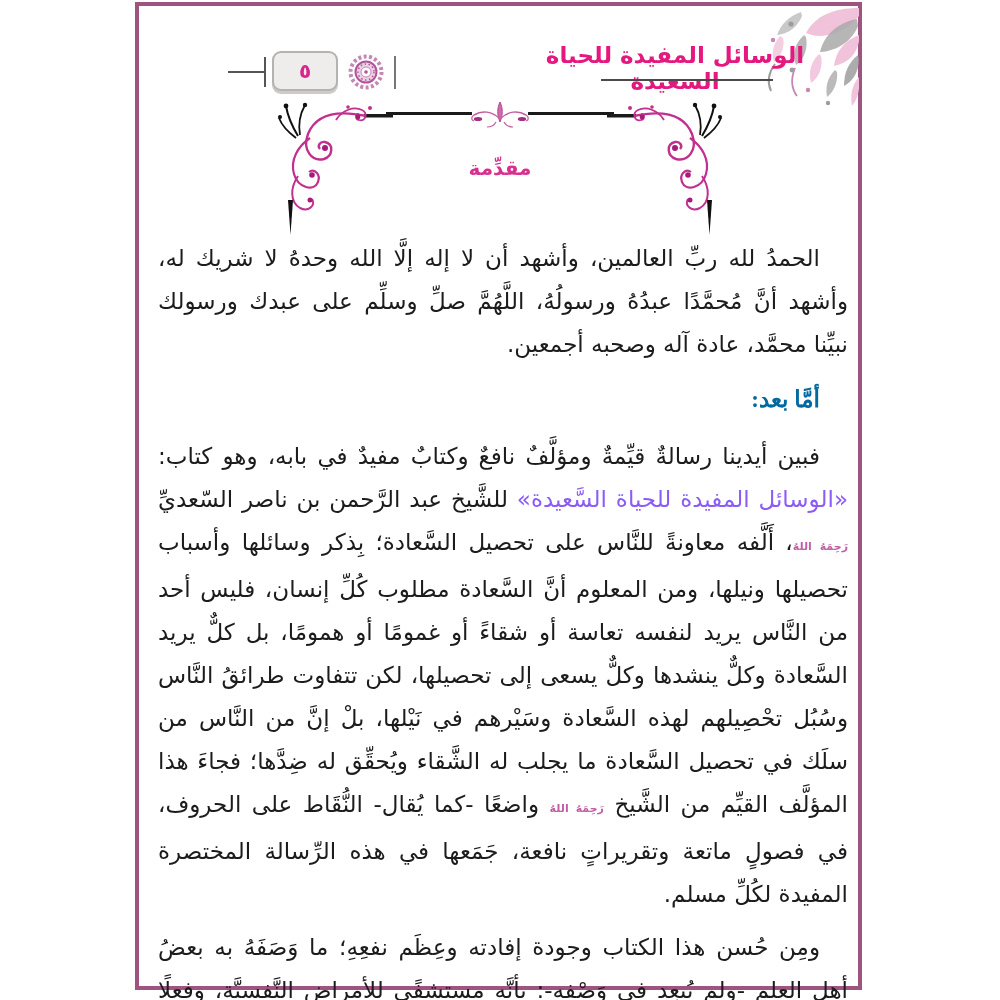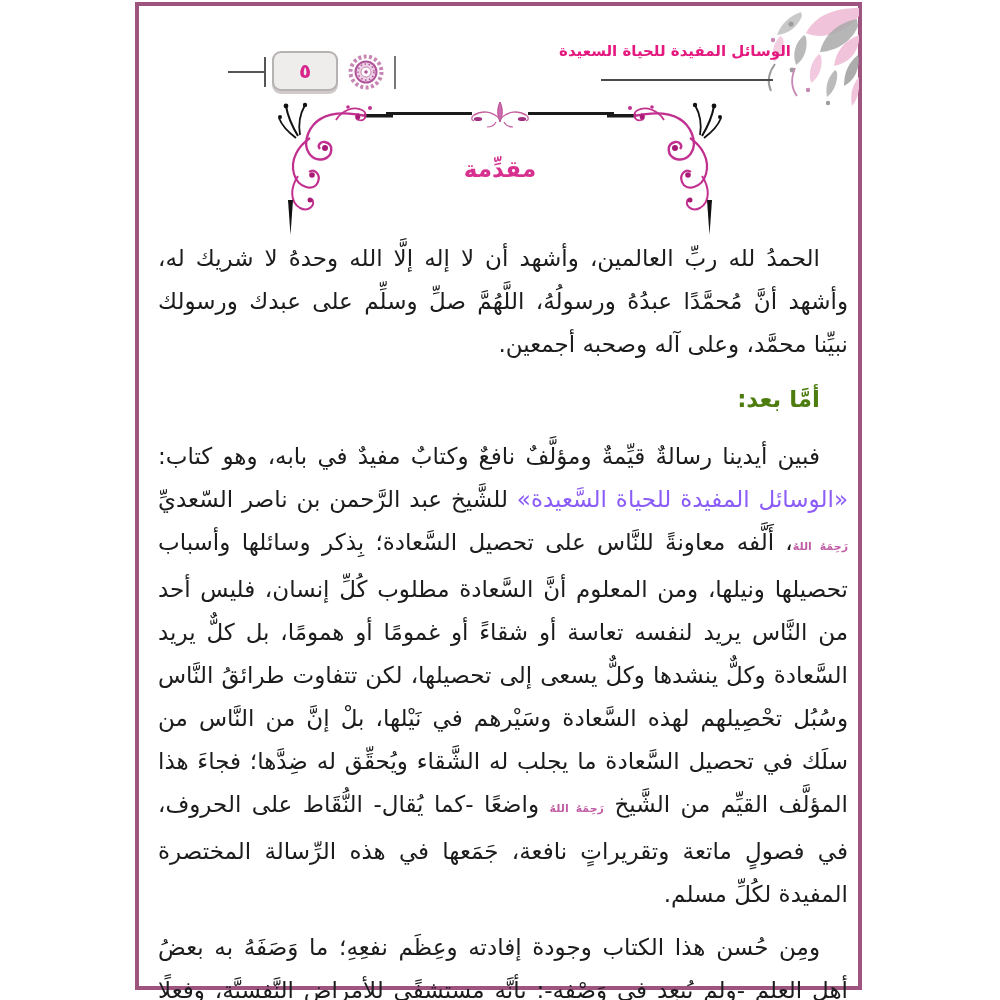--- a/index.html
+++ b/index.html
@@ -10,21 +10,21 @@
   
   .frame{
     position:absolute;left:135px;top:2px;width:727px;height:988px;
     border:4px solid #9d5580;box-sizing:border-box;background:#ffffff;
   }
   
   .corner-orn{position:absolute;left:745px;top:6px;width:114px;height:102px;z-index:3;}
   
   .book-title{
     position:absolute;left:545px;top:42px;width:260px;text-align:center;
-    font-size:15px;font-weight:bold;color:#e4187f;direction:rtl;z-index:4;
+    font-size:23px;font-weight:bold;color:#e4187f;direction:rtl;z-index:4;
     letter-spacing:0;
   }
   .title-underline{
     position:absolute;left:601px;top:79px;width:172px;height:2px;background:#4a4a4a;z-index:4;
   }
   .pn-hline{position:absolute;left:228px;top:71px;width:37px;height:2px;background:#555;}
   .pn-vbar{position:absolute;left:264px;top:57px;width:2px;height:30px;background:#555;}
   .page-number-box{
     position:absolute;left:272px;top:51px;width:66px;height:40px;
     background:#efecec;border:2px solid #b7b2b2;border-radius:9px;
@@ -37,32 +37,32 @@
   
   .flourish{position:absolute;top:102px;width:115px;height:133px;z-index:2;}
   .flourish.left{left:278px;}
   .flourish.right{left:607px;transform:scaleX(-1);}
   .head-rule{position:absolute;top:112px;height:3px;background:#1a1a1a;z-index:1;}
   .head-rule.l{left:386px;width:86px;}
   .head-rule.r{left:528px;width:86px;}
   .fleuron{position:absolute;left:468px;top:99px;width:64px;height:30px;z-index:2;}
   .chapter-heading{
     position:absolute;left:400px;top:156px;width:200px;text-align:center;
-    font-size:23px;font-weight:bold;color:#d8308f;direction:rtl;
+    font-size:20px;font-weight:bold;color:#d8308f;direction:rtl;
   }
   
   .text-area{
     position:absolute;left:158px;top:237px;width:690px;
     direction:rtl;text-align:justify;color:#1c1c1c;
     font-size:23px;line-height:43px;
   }
   .text-area p{margin:0;text-indent:28px;}
   .para-amma{
     margin:0;margin-top:12px !important;text-indent:28px;
-    color:#4d7c0f;font-weight:bold;
+    color:#0369a1;font-weight:bold;font-family:Liberation Serif, serif;
   }
   .para-2{margin-top:14px !important;}
   .para-3{margin-top:10px !important;}
   .booktitle-run{color:#8b5cf6;}
   .honorific{color:#c05fa5;font-size:11px;font-weight:bold;}
 </style>
 </head>
 <body>
 
 <div class="frame"></div>
@@ -163,17 +163,17 @@
     <path d="M58,16 C61,18 61,21 58,22" stroke="#c2609f" stroke-width="1.3" fill="none"></path>
     <ellipse cx="10" cy="20" rx="4.2" ry="2.1" fill="#a13284"></ellipse>
     <ellipse cx="54" cy="20" rx="4.2" ry="2.1" fill="#a13284"></ellipse>
     <path d="M28,23 C26,27 23,28 19,28" stroke="#c2609f" stroke-width="1.2" fill="none"></path>
     <path d="M36,23 C38,27 41,28 45,28" stroke="#c2609f" stroke-width="1.2" fill="none"></path>
   </svg>
 </div>
 <div class="chapter-heading">مقدِّمة</div>
 
 <div class="text-area">
-  <p>الحمدُ لله ربِّ العالمين، وأشهد أن لا إله إلَّا الله وحدهُ لا شريك له، وأشهد أنَّ مُحمَّدًا عبدُهُ ورسولُهُ، اللَّهُمَّ صلِّ وسلِّم على عبدك ورسولك نبيِّنا محمَّد، وعلى آله وصحبه أجمعين.</p>
+  <p>الحمدُ لله ربِّ العالمين، وأشهد أن لا إله إلَّا الله وحدهُ لا شريك له، وأشهد أنَّ مُحمَّدًا عبدُهُ ورسولُهُ، اللَّهُمَّ صلِّ وسلِّم على عبدك ورسولك نبيِّنا محمَّد، عادة آله وصحبه أجمعين.</p>
   <p class="para-amma">أمَّا بعد:</p>
   <p class="para-2"><span>فبين أيدينا رسالةٌ قيِّمةٌ ومؤلَّفٌ نافعٌ وكتابٌ مفيدٌ في بابه، وهو كتاب: </span><span class="booktitle-run">«الوسائل المفيدة للحياة السَّعيدة»</span><span> للشَّيخ عبد الرَّحمن بن ناصر السّعديِّ </span><span class="honorific">رَحِمَهُ اللهُ</span><span>، أَلَّفه معاونةً للنَّاس على تحصيل السَّعادة؛ بِذكر وسائلها وأسباب تحصيلها ونيلها، ومن المعلوم أنَّ السَّعادة مطلوب كُلِّ إنسان، فليس أحد من النَّاس يريد لنفسه تعاسة أو شقاءً أو غمومًا أو همومًا، بل كلٌّ يريد السَّعادة وكلٌّ ينشدها وكلٌّ يسعى إلى تحصيلها، لكن تتفاوت طرائقُ النَّاس وسُبُل تحْصِيلهم لهذه السَّعادة وسَيْرهم في نَيْلها، بلْ إنَّ من النَّاس من سلَك في تحصيل السَّعادة ما يجلب له الشَّقاء ويُحقِّق له ضِدَّها؛ فجاءَ هذا المؤلَّف القيِّم من الشَّيخ </span><span class="honorific">رَحِمَهُ اللهُ</span><span> واضعًا -كما يُقال- النُّقَاط على الحروف، في فصولٍ ماتعة وتقريراتٍ نافعة، جَمَعها في هذه الرِّسالة المختصرة المفيدة لكُلِّ مسلم.</span></p>
   <p class="para-3">ومِن حُسن هذا الكتاب وجودة إفادته وعِظَم نفعِهِ؛ ما وَصَفَهُ به بعضُ أهل العلم -ولم يُبعِد في وَصْفِه-: بأنَّه مستشفًى للأمراض النَّفسيَّة، وفعلًا شُفي</p>
 </div>
 
 </body></html>

